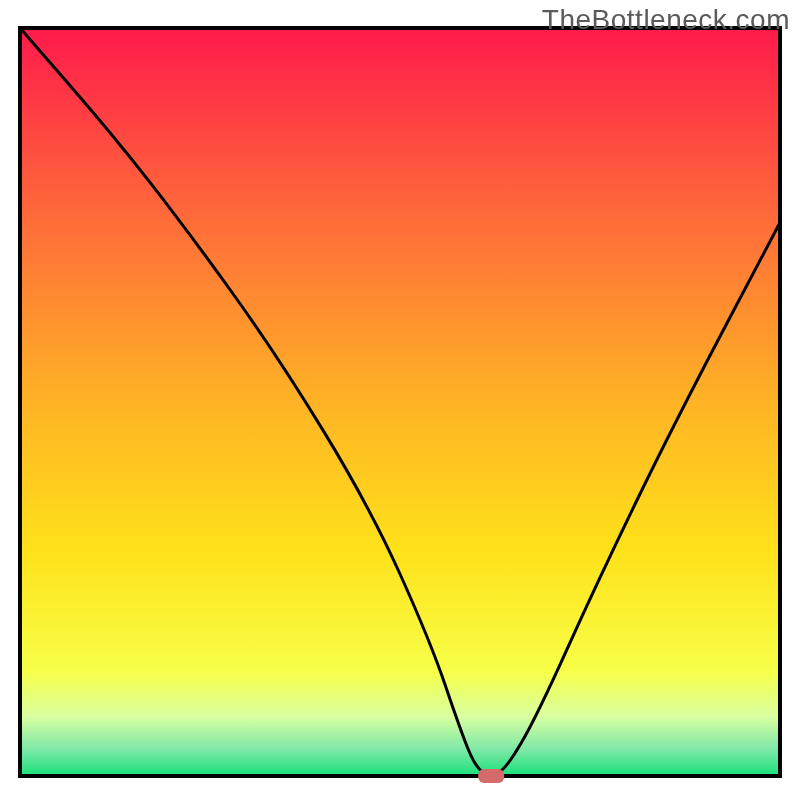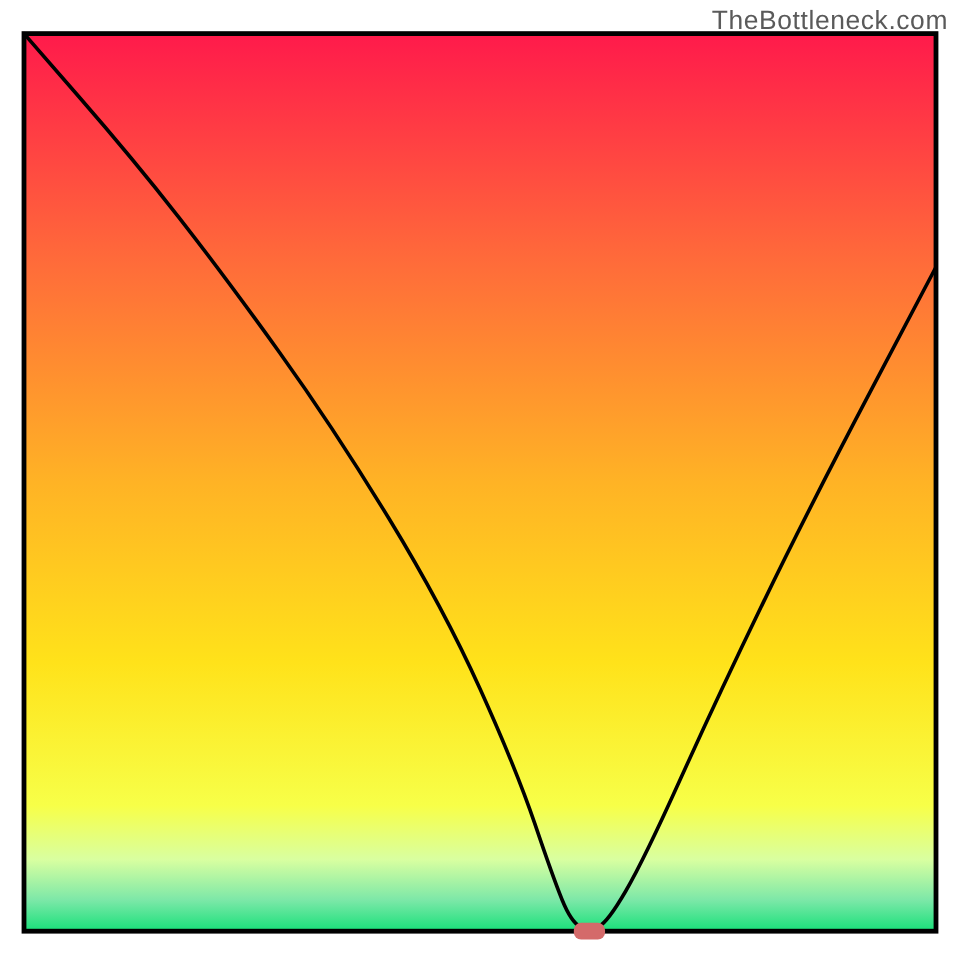--- a/index.html
+++ b/index.html
@@ -13,21 +13,21 @@
   .frame {
     position: relative;
     width: 800px;
     height: 800px;
     background: #ffffff;
   }
   .watermark {
     position: absolute;
     top: 4px;
     right: 10px;
-    font-size: 22px;
+    font-size: 28px;
     font-weight: 500;
     color: #5a5a5a;
     letter-spacing: 0.5px;
     z-index: 10;
   }
   svg.chart {
     position: absolute;
     top: 0;
     left: 0;
     width: 800px;

